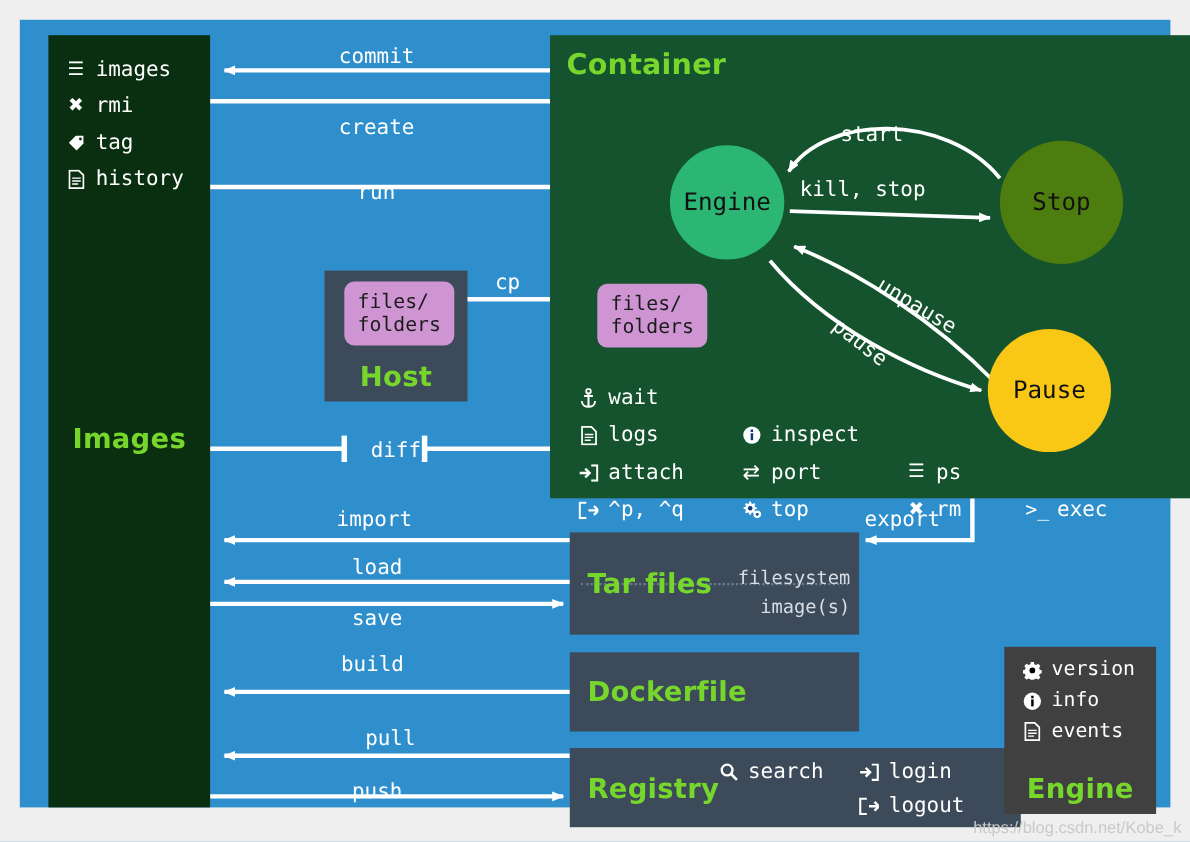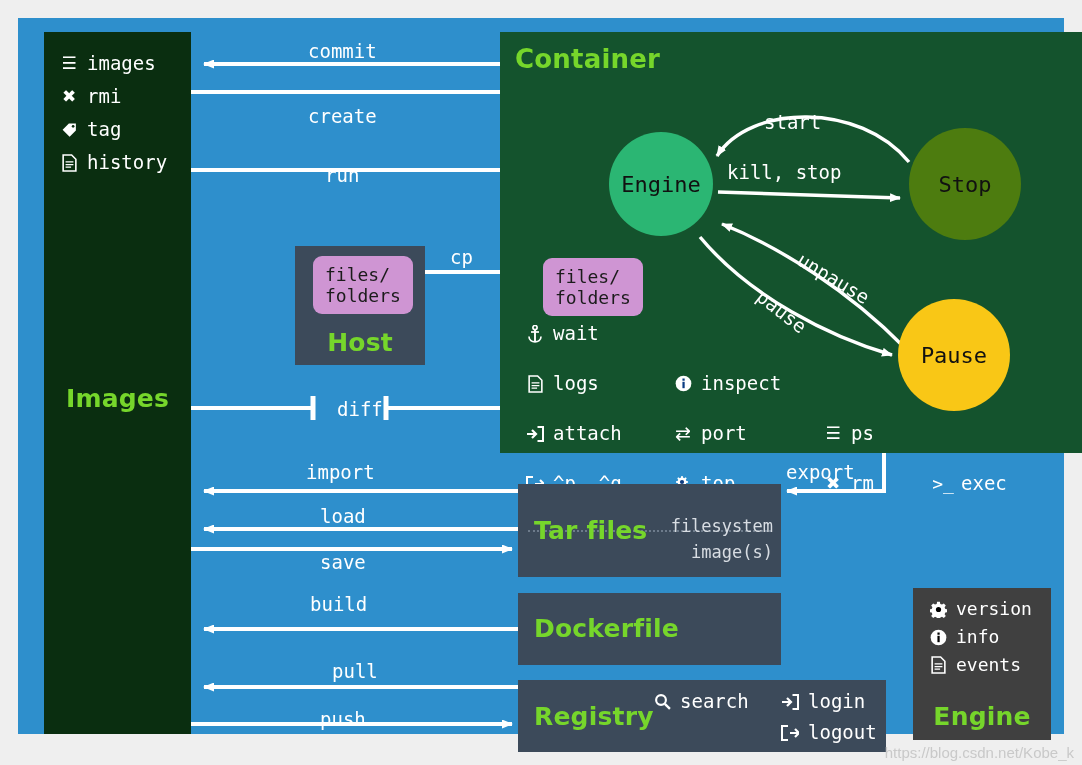--- a/index.html
+++ b/index.html
@@ -80,21 +80,22 @@
     font-size: 26px;
   }
   #container-cmds {
     position: absolute;
     left: 24px; top: 292px;
     width: 500px;
   }
   #container-cmds .grid {
     display: grid;
     grid-template-columns: 148px 150px 110px auto;
-    row-gap: 31px;
+    row-gap: 15px;
+    margin-top: 28px;
   }
   #container-cmds .cmd-row { font-size: 19px; }
 
   
   .state-circle {
     border-radius: 50%;
     display: flex;
     align-items: center;
     justify-content: center;
     color: #111;
@@ -174,20 +175,21 @@
     width: 263px; height: 72px;
     background: #3c4a5a;
   }
   #dockerfile-title { position: absolute; left: 16px; top: 21px; font-size: 25px; }
 
   
   #registry-panel {
     left: 500px; top: 662px;
     width: 368px; height: 72px;
     background: #3c4a5a;
+    padding-left: 42px;
   }
   #registry-title { position: absolute; left: 16px; top: 22px; font-size: 25px; }
   #registry-cmds {
     position: absolute;
     left: 133px; top: 12px;
     display: grid;
     grid-template-columns: 128px auto;
     row-gap: 12px;
   }
   #registry-cmds .cmd-row { font-size: 19px; }

